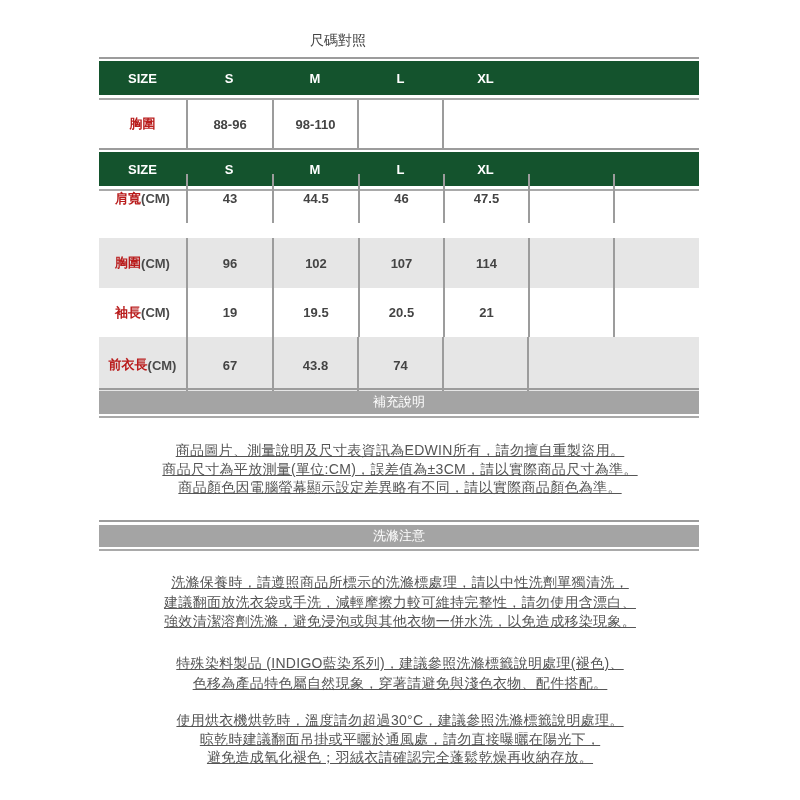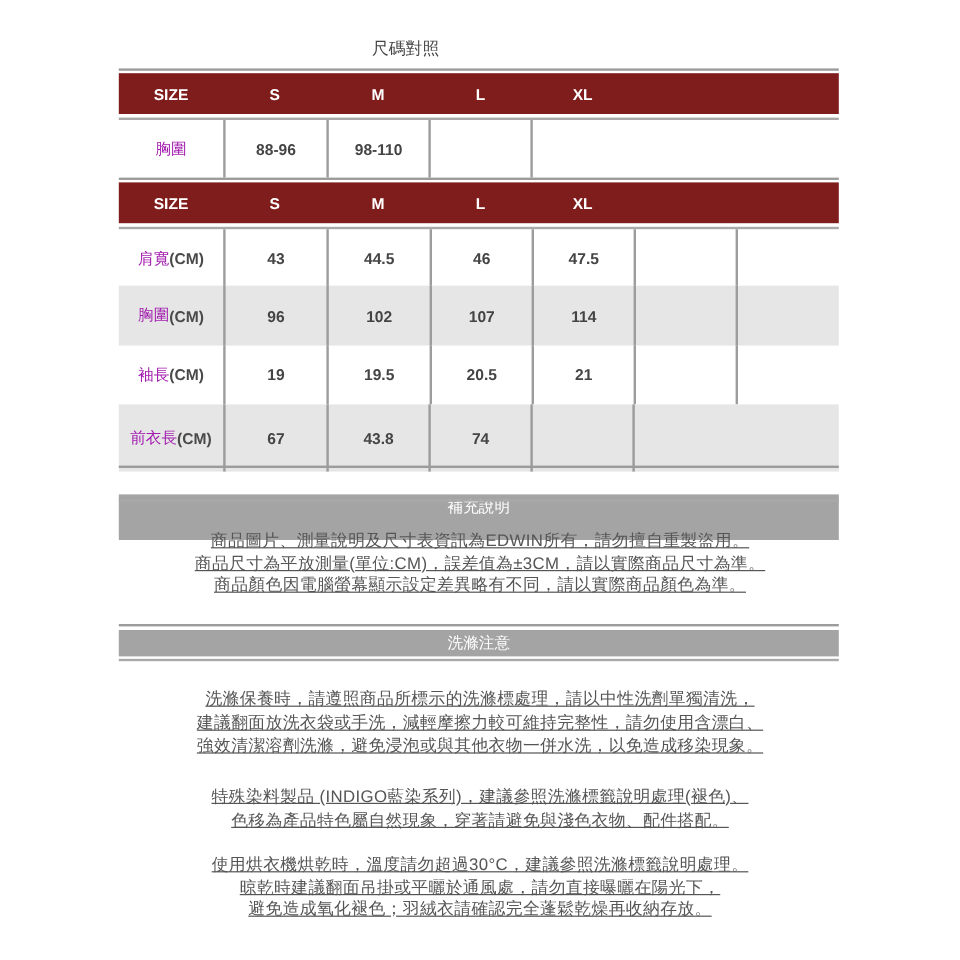--- a/index.html
+++ b/index.html
@@ -8,25 +8,25 @@
     .abs { position: absolute; }
     .title { left: 0; width: 676px; top: 30px; height: 20px; line-height: 20px;
              text-align: center; font-size: 14px; color: #444; }
     .hline { position: absolute; left: 99px; width: 600px; height: 2px; background: #9c9c9c; }
     .hline.light { background: #a9a9a9; }
     .row { position: absolute; left: 99px; width: 600px; display: flex; }
     .cell { box-sizing: border-box; display: flex; align-items: center; justify-content: center;
             font-size: 13px; font-weight: bold; color: #444; white-space: nowrap; }
     .c0 { width: 87px; } .c1 { width: 86px; } .c2 { width: 86px; } .c3 { width: 85px; }
     .c4 { width: 85px; } .c5 { width: 85px; } .c6 { width: 86px; }
-    .head { background: #7f1d1d; }
+    .head { background: #14532d; }
     .head .cell { color: #ffffff; font-size: 13px; }
     .data .cell + .cell { border-left: 2px solid #9c9c9c; }
     .stripe { background: #e6e6e6; }
-    .label-name { font-weight: normal; color: #a21caf; }
+    .label-name { font-weight: bold; color: #b91c1c; }
     .label-unit { font-weight: bold; color: #4a4a4a; }
     .bar { position: absolute; left: 99px; width: 600px; background: #a4a4a4; color: #fff;
            font-size: 13px; text-align: center; }
     .para { position: absolute; left: 0; width: 800px; text-align: center; font-size: 14px;
             color: #555; letter-spacing: 0.3px; text-decoration: underline; }
     .para div { white-space: nowrap; }
   </style>
 </head>
 <body>
 
@@ -59,21 +59,21 @@
   <div class="cell c0">SIZE</div>
   <div class="cell c1">S</div>
   <div class="cell c2">M</div>
   <div class="cell c3">L</div>
   <div class="cell c4">XL</div>
   <div class="cell c5"></div>
   <div class="cell c6"></div>
 </div>
 <div class="hline light" style="top:189px"></div>
 
-<div class="row data" style="top:191px;height:49px">
+<div class="row data" style="top:174px;height:49px">
   <div class="cell c0">
     <span class="label-name">肩寬</span>
       <span class="label-unit">(CM)</span>
   </div>
   <div class="cell c1">43</div>
   <div class="cell c2">44.5</div>
   <div class="cell c3">46</div>
   <div class="cell c4">47.5</div>
   <div class="cell c5"></div>
   <div class="cell c6"></div>
@@ -108,21 +108,21 @@
       <span class="label-unit">(CM)</span>
   </div>
   <div class="cell c1">67</div>
   <div class="cell c3">43.8</div>
   <div class="cell c4">74</div>
   <div class="cell c5"></div>
   <div class="cell c6"></div>
 </div>
 <div class="hline" style="top:388px"></div>
 
-<div class="bar" style="top:412px;height:38px;line-height:22px">補充說明</div>
+<div class="bar" style="top:391px;height:23px;line-height:22px">補充說明</div>
 <div class="hline light" style="top:416px"></div>
 
 <div class="para" style="top:441px;line-height:18.5px">
   <div>商品圖片、測量說明及尺寸表資訊為EDWIN所有，請勿擅自重製盜用。</div>
   <div>商品尺寸為平放測量(單位:CM)，誤差值為±3CM，請以實際商品尺寸為準。</div>
   <div>商品顏色因電腦螢幕顯示設定差異略有不同，請以實際商品顏色為準。</div>
 </div>
 
 <div class="hline" style="top:520px"></div>
 <div class="bar" style="top:525px;height:22px;line-height:22px">洗滌注意</div>

